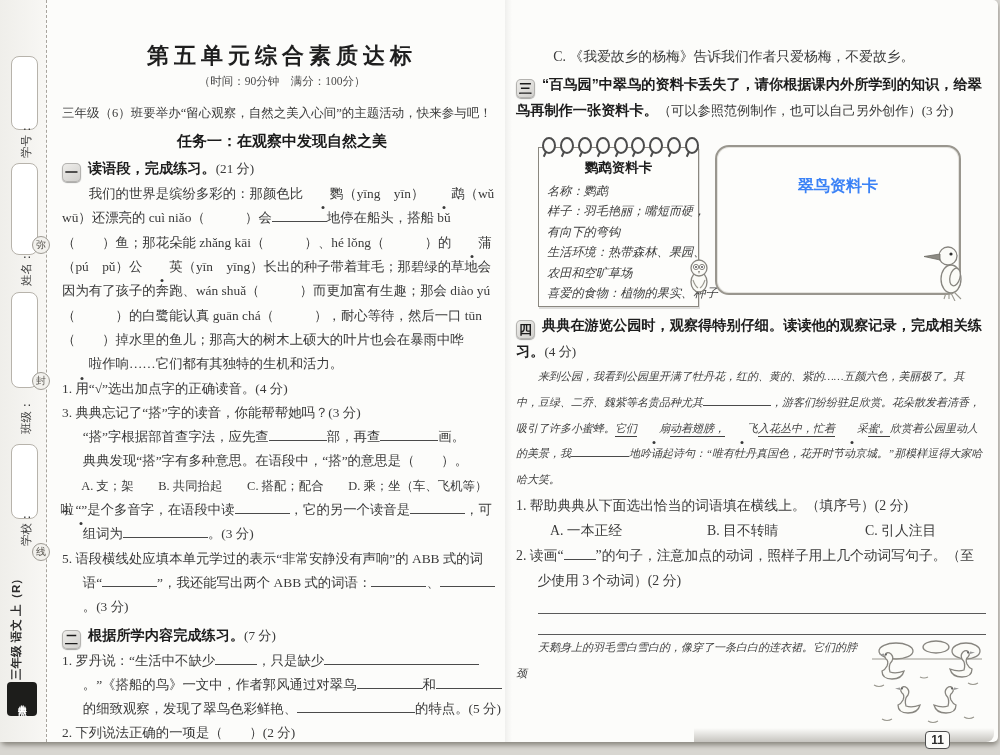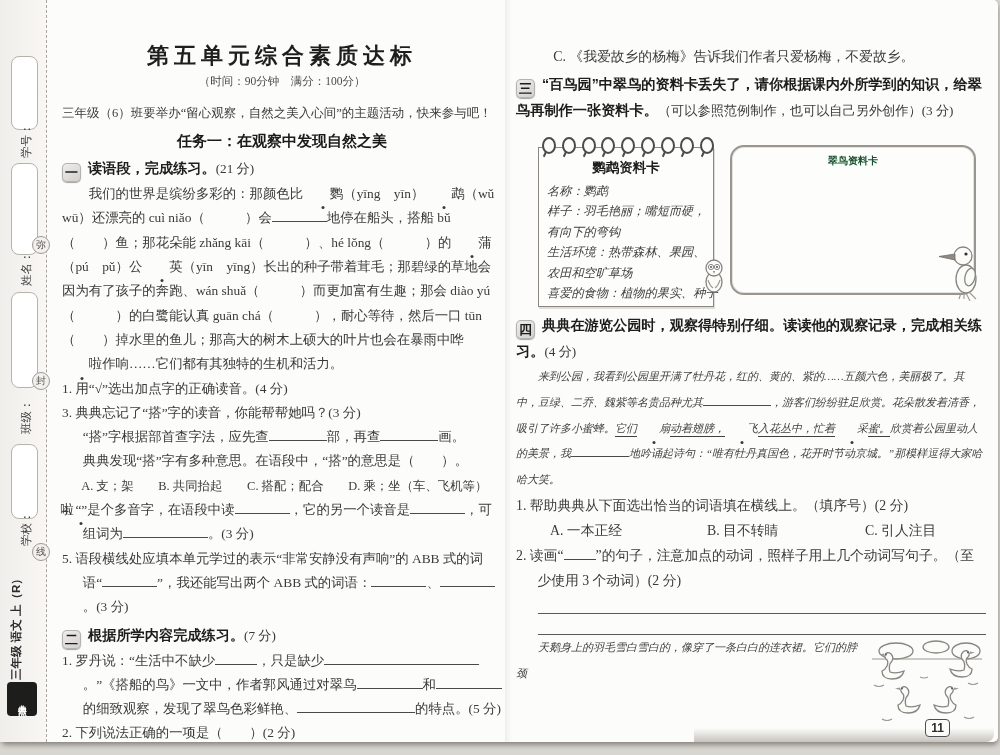--- a/index.html
+++ b/index.html
@@ -48,37 +48,37 @@
 
   .blank{display:inline-block;height:1em;border-bottom:1.2px solid #4a4a4a;}
   .dotchar{position:relative;display:inline-block;}
   .dotchar::after{content:"";position:absolute;left:50%;transform:translateX(-50%);bottom:-3px;width:3px;height:3px;border-radius:50%;background:#3a3a3a;}
   .uline{text-decoration:underline;text-decoration-thickness:1.2px;text-underline-offset:4px;}
   .kai{font-style:italic;color:#404040;}
   .kaipara{font-size:11px;line-height:25.8px;}
 
   
   .cards{display:flex;gap:16px;margin:12px 0 6px 22px;height:172px;}
-  .card1wrap{position:relative;width:176px;margin-top:12px;}
+  .card1wrap{position:relative;width:161px;margin-top:12px;}
   .rings{position:absolute;top:-10px;left:4px;right:0;display:flex;justify-content:space-between;z-index:2;}
   .ring{width:10px;height:13px;border:2px solid #4c4c4c;border-radius:50%;background:#fcfcfa;position:relative;}
   .ring::after{content:"";position:absolute;left:0;bottom:-5px;width:2px;height:6px;background:#4c4c4c;transform:rotate(25deg);}
   .card1{border:1.2px solid #8a877f;background:#fdfdfb;height:148px;padding:7px 8px 3px;position:relative;box-shadow:1px 2px 0 rgba(0,0,0,.12);}
   .card1-title{text-align:center;font-family:"Liberation Sans",sans-serif;font-weight:bold;font-size:13.5px;color:#1f1f1f;margin-bottom:1px;text-indent:0;}
   .cline{font-size:12.2px;line-height:20.4px;white-space:nowrap;}
   .parrot{position:absolute;right:-14px;bottom:12px;}
   .card2{position:relative;width:242px;height:146px;margin-top:10px;border:2.5px solid #99968e;border-radius:14px;background:#fdfdfb;box-shadow:inset 0 0 0 1px #e4e3de;}
-  .card2-title{text-align:center;font-family:"Liberation Sans",sans-serif;font-weight:bold;font-size:10px;color:#14532d;margin-top:1px;}
+  .card2-title{text-align:center;font-family:"Liberation Sans",sans-serif;font-weight:bold;font-size:16px;color:#3b82f6;margin-top:26px;}
   .kingfisher{position:absolute;right:-10px;bottom:-8px;}
 
   .optsrow{display:grid;grid-template-columns:157px 158px 1fr;padding-left:34px;}
   .ansline{height:20px;border-bottom:1px solid #5a5a5a;margin-left:22px;}
   .swans{float:right;margin:2px 0 2px 8px;}
 
-  .pageno-wrap{position:absolute;right:50px;bottom:18px;}
+  .pageno-wrap{position:absolute;right:50px;bottom:6px;}
   .pageno{display:inline-block;border:1.3px solid #4e4e4e;border-radius:4px;padding:0 5px;font-family:"Liberation Sans",sans-serif;font-weight:bold;font-size:12px;color:#2c2c2c;background:#fbfbf9;line-height:16px;}
   svg{display:block;}
   .sketch{stroke:#87857f;fill:#fbfbf7;stroke-width:1.3;}
   .sketchline{stroke:#9a988f;fill:none;stroke-width:1.1;}
 </style>
 </head>
 <body>
 
 <div class="paper"></div>
 <div class="fold"></div>

